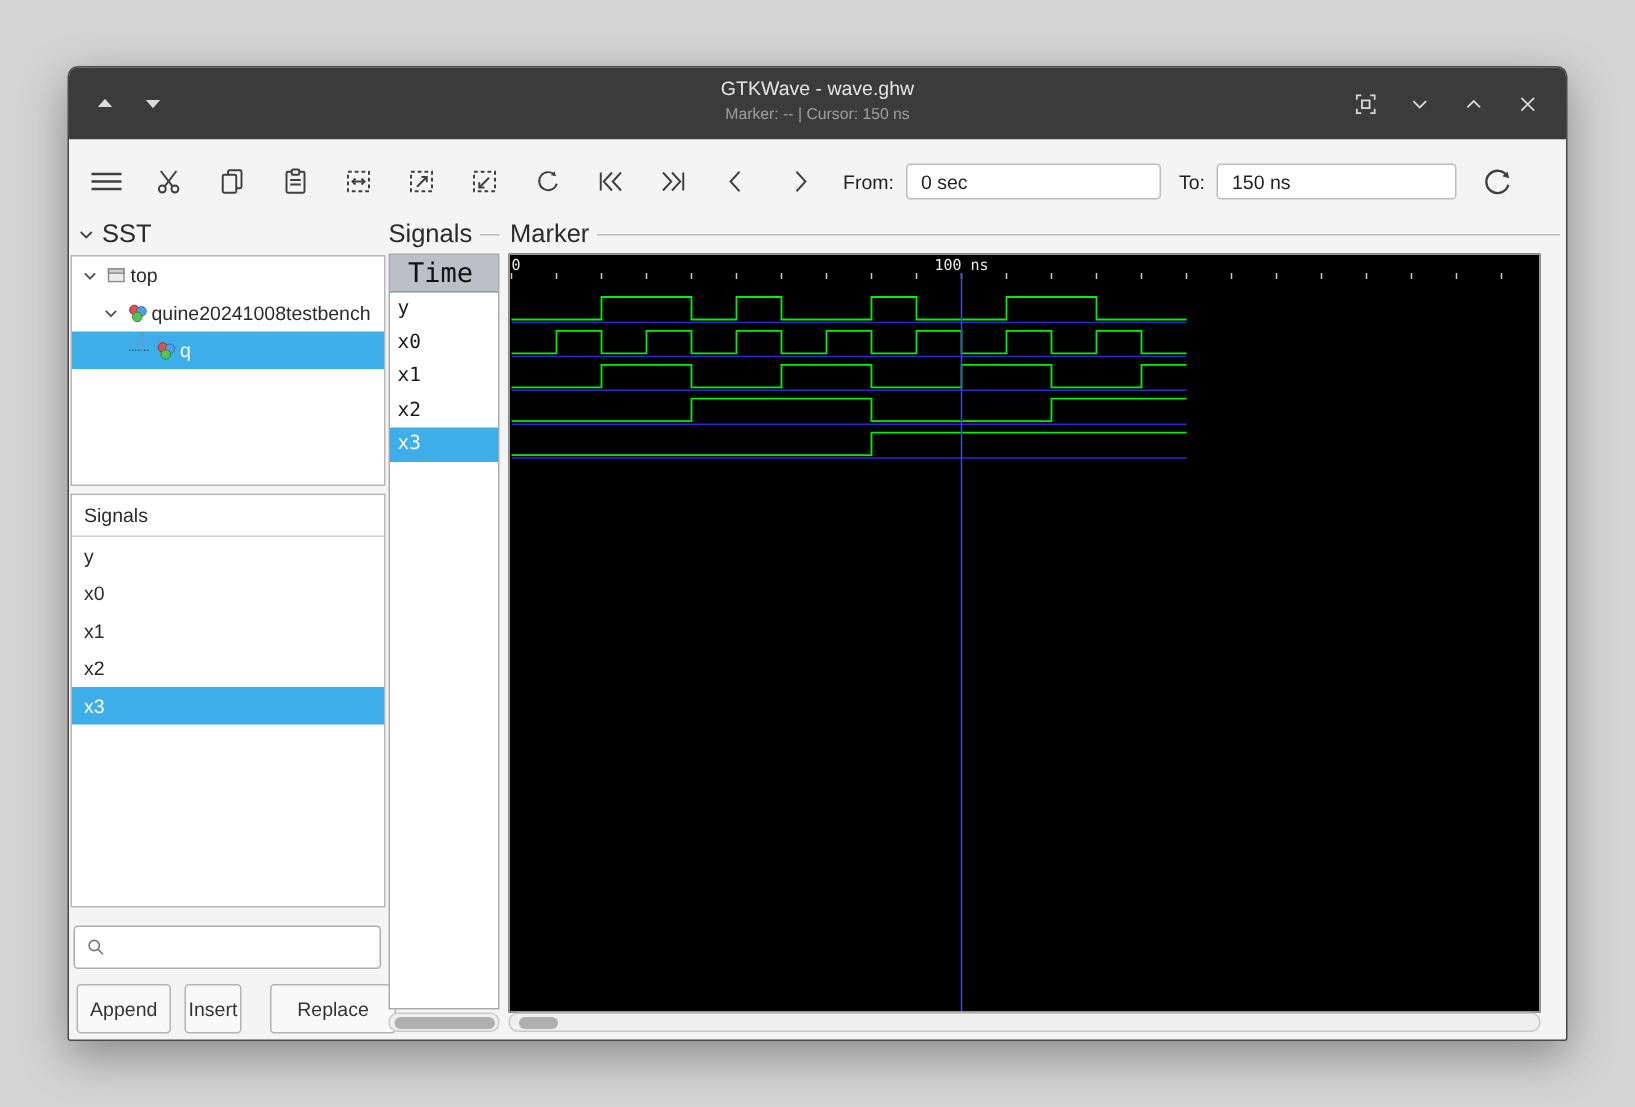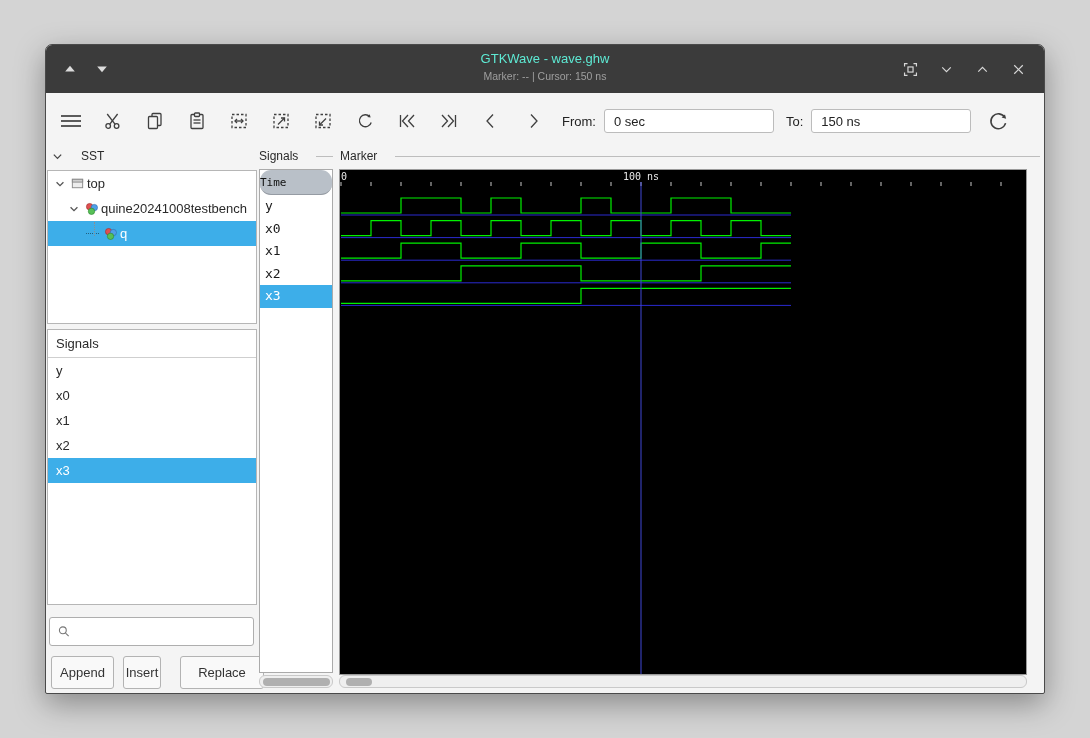--- a/index.html
+++ b/index.html
@@ -7,41 +7,41 @@
   body { background:#d4d4d4; font-family:"Liberation Sans", sans-serif; position:relative; overflow:hidden; }
 
   .window { position:absolute; left:45px; top:44px; width:1000px; height:650px;
             background:#f4f4f4; border:1px solid #4a4a4a; border-radius:7px 7px 2px 2px;
             box-shadow:0 10px 30px rgba(0,0,0,.35); }
 
   
   .titlebar { position:absolute; left:0; top:0; width:100%; height:48px; background:#3b3b3b;
               border-radius:6px 6px 0 0; }
   .tb-center { position:absolute; left:0; top:6px; width:100%; text-align:center; pointer-events:none; }
-  .tb-title { color:#5eead4; font-size:13px; }
+  .tb-title { color:#e5e5e5; font-size:13px; }
   .tb-sub { color:#9f9f9f; font-size:10.5px; margin-top:4px; }
   .tb-btn { position:absolute; top:10px; width:28px; height:28px; background:none; border:none;
             display:flex; align-items:center; justify-content:center; cursor:default; }
   .tb-btn svg { stroke:#d8d8d8; fill:none; stroke-width:1.4; }
 
   
   .toolbar { position:absolute; left:0; top:48px; width:100%; height:56px; background:#f4f4f4;
              display:flex; align-items:center; padding-left:12px; }
   .icon-btn { width:26px; height:30px; background:none; border:none; display:flex; align-items:center;
               justify-content:center; margin-right:16px; }
   .icon-btn svg { stroke:#3f3f3f; fill:none; stroke-width:1.3; }
   .tb-label { font-size:13px; color:#222; }
   .tb-input { height:24px; border:1px solid #bcbcbc; border-radius:3px; background:#fff;
               font-family:"Liberation Sans",sans-serif; font-size:13px; color:#222; padding:0 9px; }
   #from-input { width:170px; margin:0 12px 0 8px; }
   #to-input { width:160px; margin:0 14px 0 8px; }
 
   
-  .frame-label { position:absolute; height:16px; display:flex; align-items:center; gap:18px;
-                 font-size:12px; color:#2a2a2a; }
+  .frame-label { position:absolute; height:16px; display:flex; align-items:center; gap:5px;
+                 font-size:17px; color:#2a2a2a; }
   .frame-label::after { content:''; flex:1; border-top:1px solid #bdbdbd; margin-top:1px; }
   .frame-label.noline::after { display:none; }
   .frame-label svg { stroke:#444; fill:none; stroke-width:1.4; }
 
   
   .tree-box { position:absolute; left:1px; top:125px; width:210px; height:154px; background:#fff;
               border:1px solid #b6b6b6; overflow:hidden; }
   .tree-row { height:25px; display:flex; align-items:center; white-space:nowrap; font-size:13px; color:#2a2a2a; }
   .tree-row .tw { width:16px; display:flex; justify-content:center; }
   .tree-row .tw svg { stroke:#555; fill:none; stroke-width:1.5; }
@@ -68,22 +68,22 @@
 
   .gtk-btn { position:absolute; top:611px; height:33px; background:#f9f9f9; border:1px solid #b3b3b3;
              border-radius:3px; font-family:"Liberation Sans",sans-serif; font-size:13px; color:#333; }
   #btn-append { left:5px;  width:63px; }
   #btn-insert { left:77px; width:38px; }
   #btn-replace{ left:134px; width:84px; }
 
   
   .mid-panel { position:absolute; left:213px; top:124px; width:74px; height:504px; background:#fff;
                border:1px solid #aaa; overflow:hidden; }
-  .time-hd { height:25px; line-height:25px; padding-left:0; background:#b9c0c8;
-             border-bottom:1px solid #959ba3; font-family:"DejaVu Sans Mono",monospace; font-size:11px; color:#111;border-radius:11px; }
+  .time-hd { height:25px; line-height:25px; padding-left:12px; background:#b9c0c8;
+             border-bottom:1px solid #959ba3; font-family:"DejaVu Sans Mono",monospace; font-size:18px; color:#111; }
   .sig-row { height:22.6px; line-height:22.6px; padding-left:5px;
              font-family:"DejaVu Sans Mono",monospace; font-size:13px; color:#1a1a1a; }
   .sig-row.selected { background:var(--accent,#3daee9); color:#fff; }
 
   
   .wave-panel { position:absolute; left:293px; top:124px; width:688px; height:506px; background:#000;
                 border:1px solid #9a9a9a; }
 
   
   .hscroll { position:absolute; top:630px; height:13px; background:#efefef; border:1px solid #c9c9c9;

